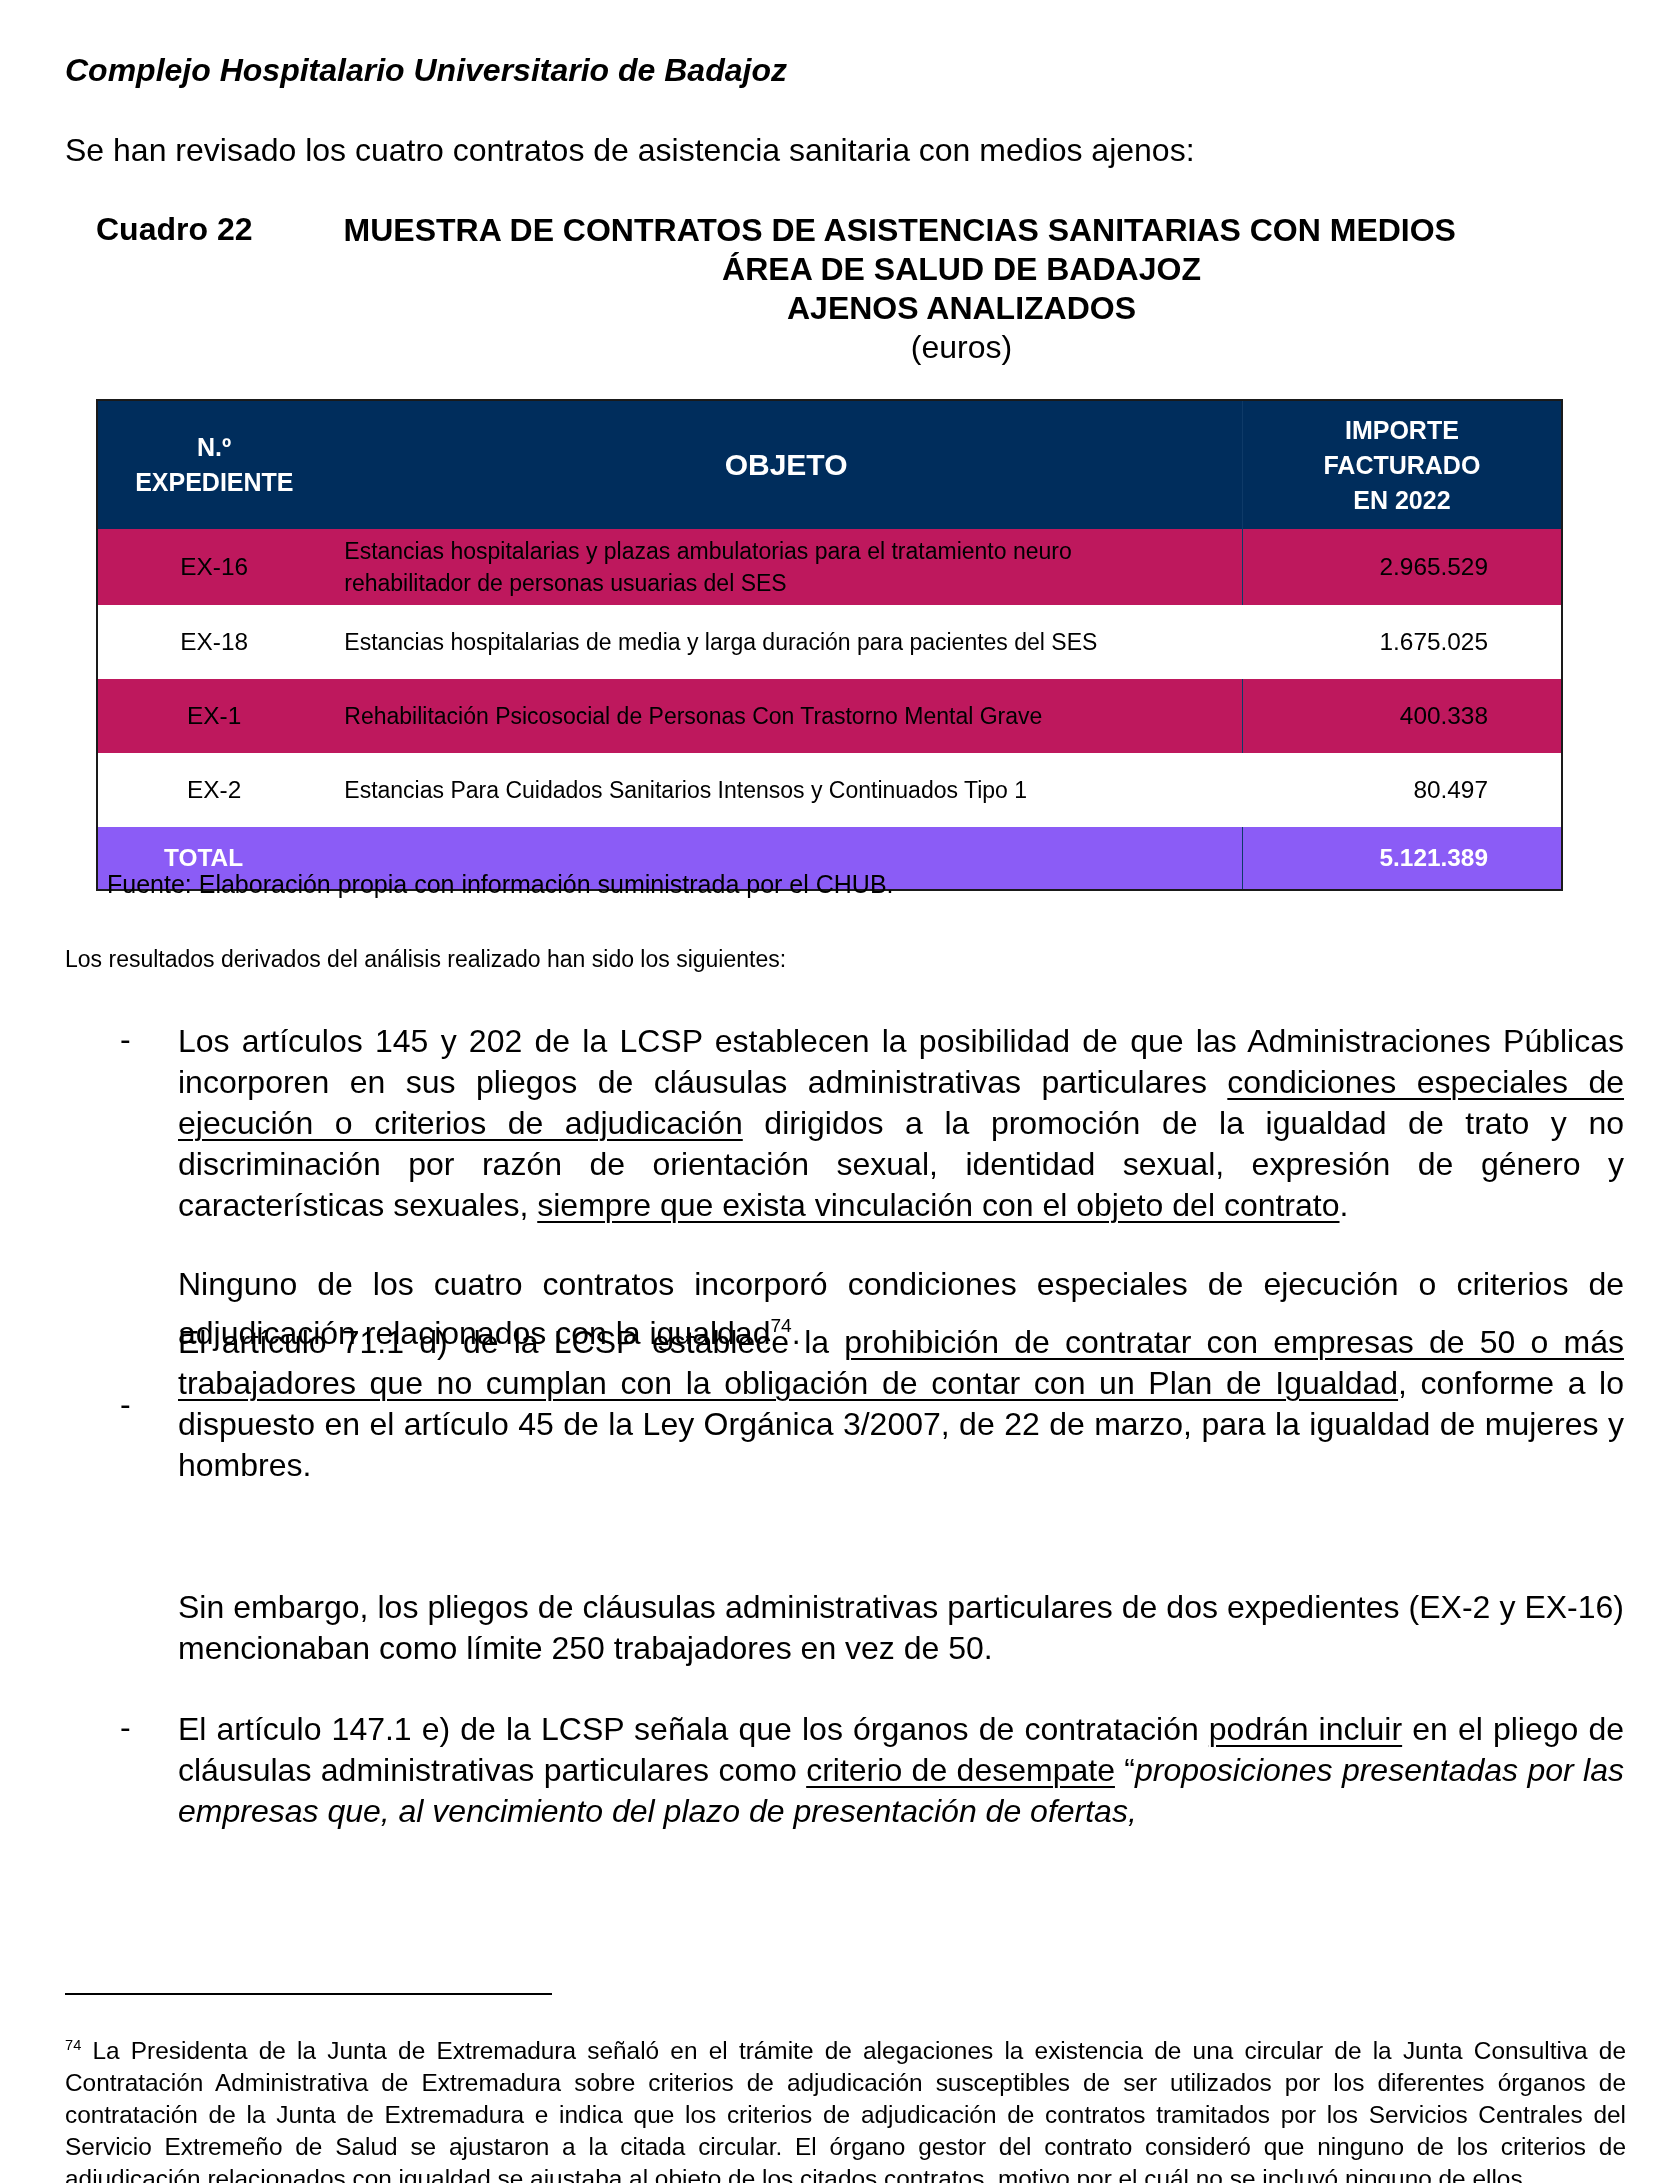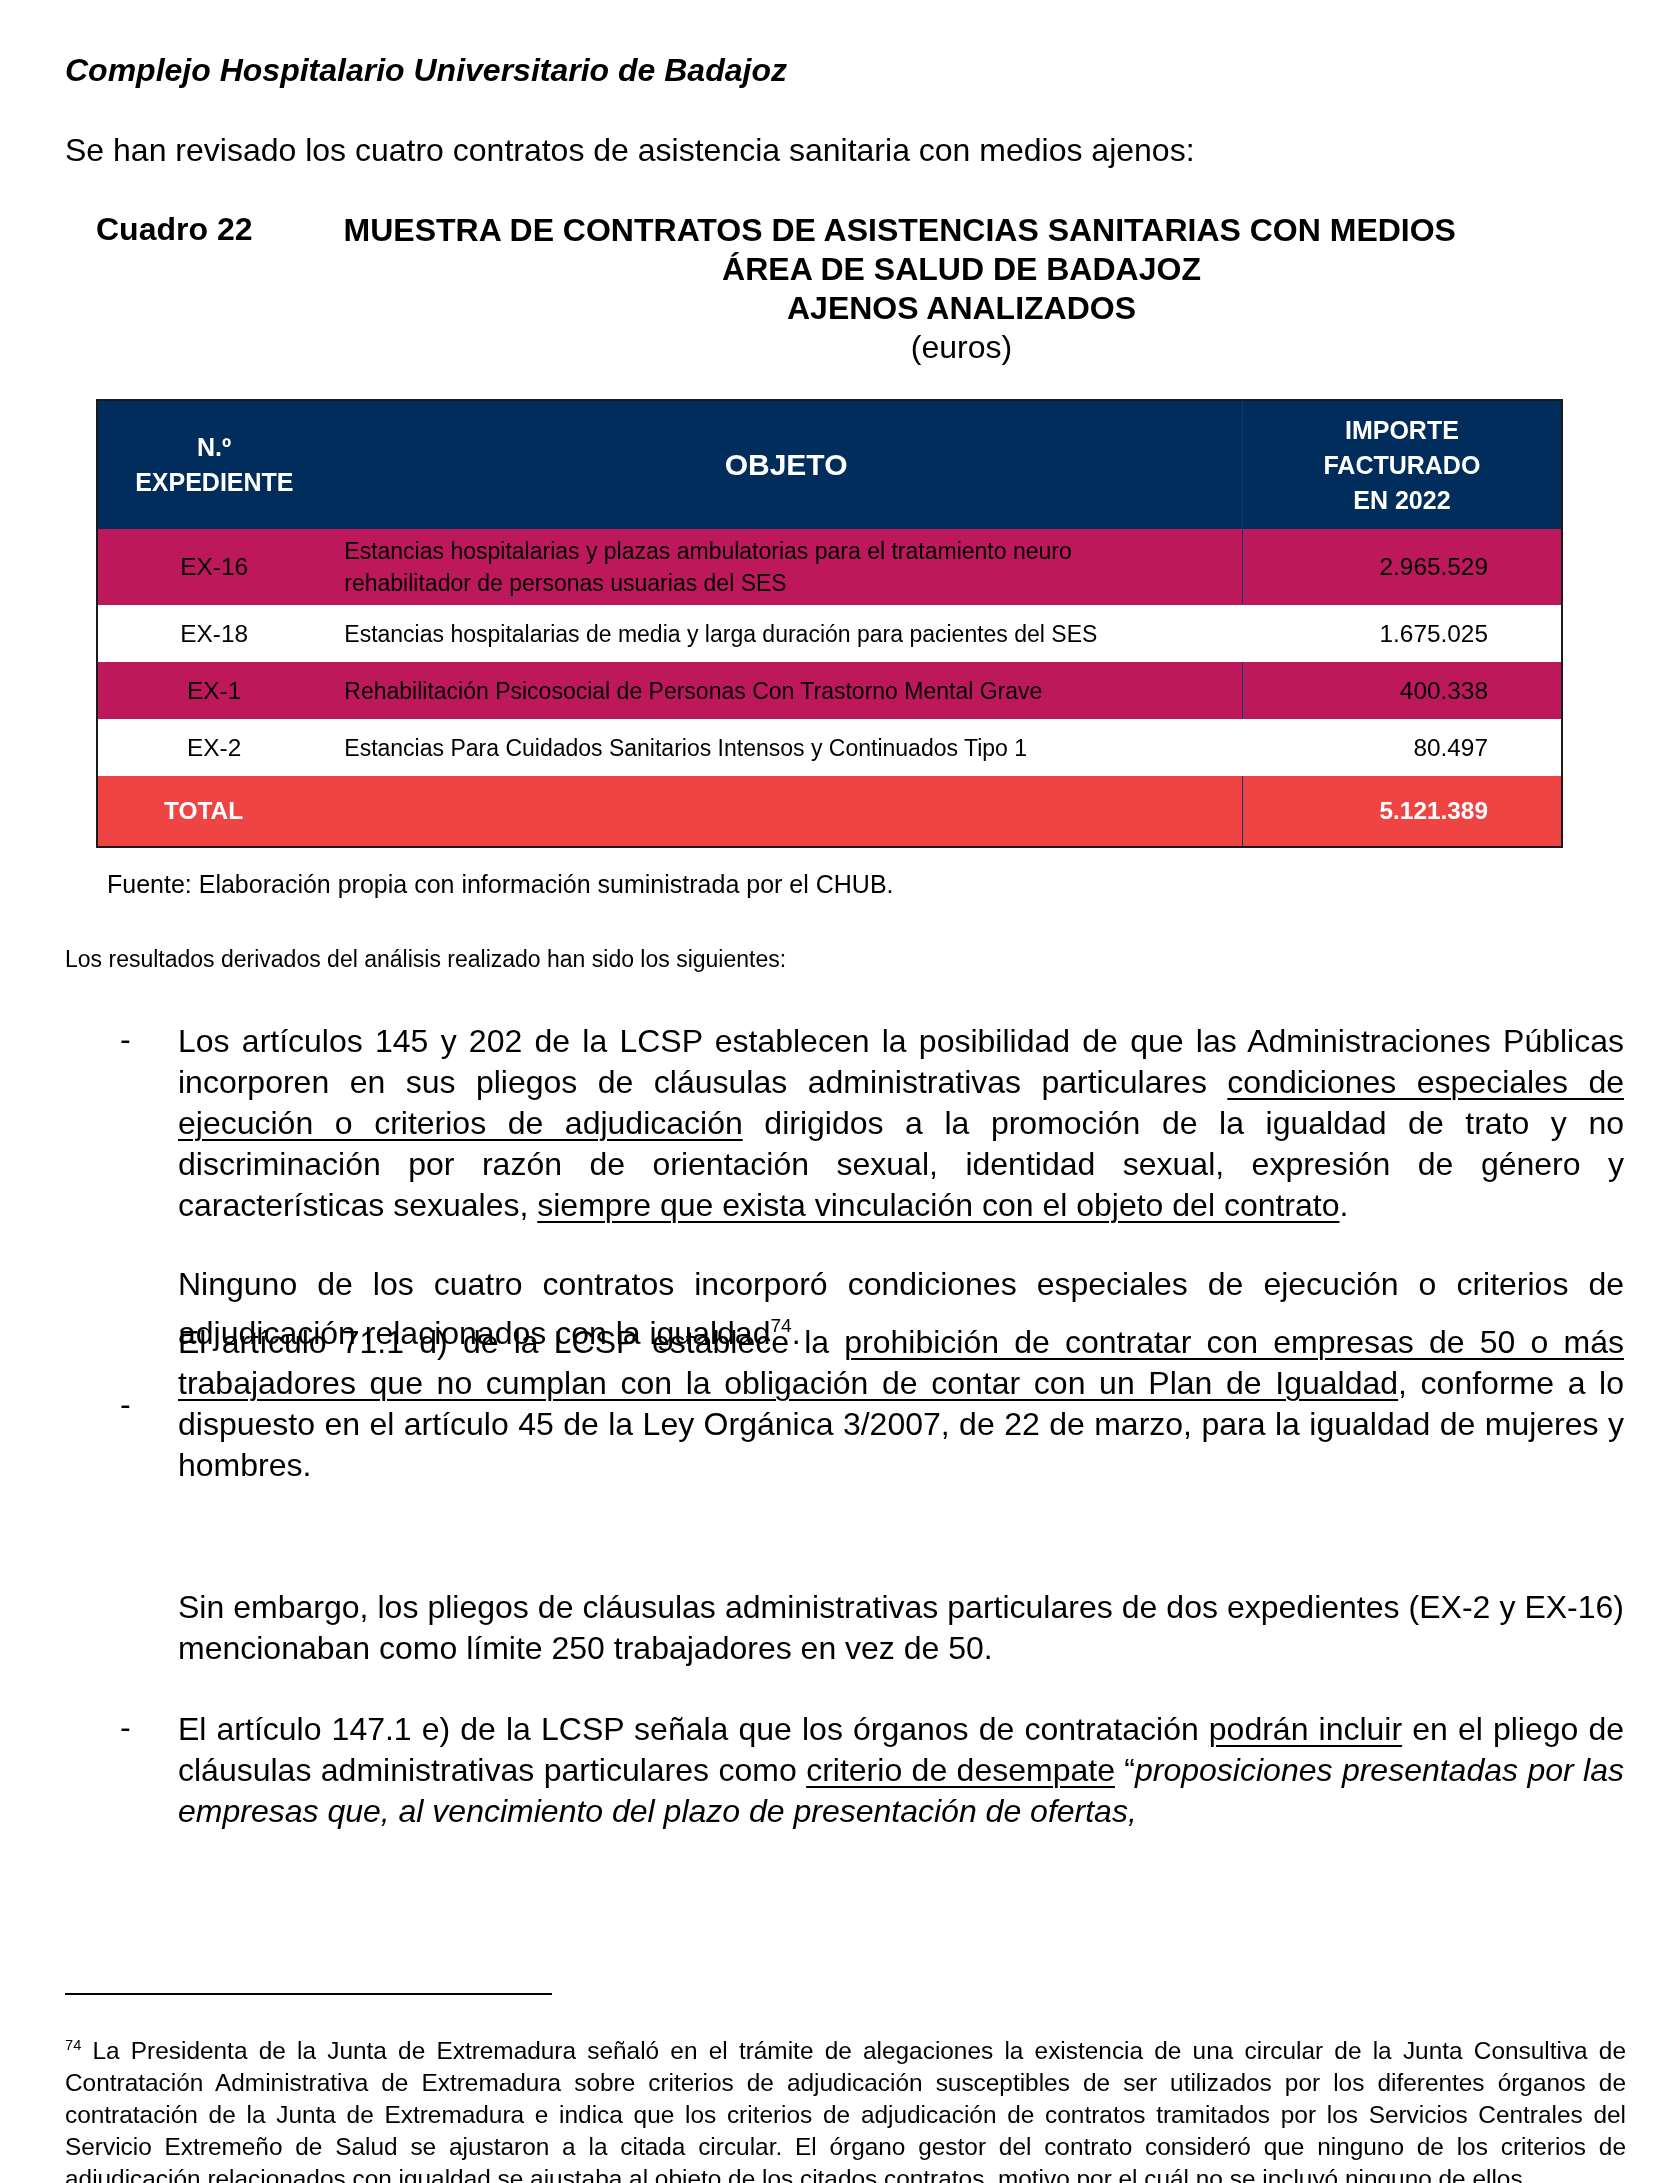--- a/index.html
+++ b/index.html
@@ -9,29 +9,29 @@
   .section-title { left: 65px; top: 52px; font-size: 32px; font-weight: bold; font-style: italic; }
   .intro { left: 65px; top: 132px; font-size: 32px; }
   .cuadro-label { left: 96px; top: 211px; font-size: 32px; font-weight: bold; }
   .cuadro-title { left: 331px; top: 211px; width: 1261px; font-size: 32px; font-weight: bold; text-align: center; line-height: 39px; }
   .cuadro-title .t1 { display: block; text-align: left; padding-left: 12.6px; }
   .cuadro-units { font-weight: normal; display:block; }
   table.data { position: absolute; left: 96px; top: 399px; width: 1467px; border-collapse: collapse;
                border: 2.4px solid #1a1a1a; font-size: 24.4px; }
   table.data td, table.data th { padding: 0; }
   .hdr { background: #002D5C; color: #fff; font-weight: bold; height: 129px; text-align: center; line-height: 35px; font-size: 25px; }
-  .row { height: 57px; }
+  .row { height: 74px; }
   .row.shade { background: #be185d; }
   .row.white { background: #ffffff; }
   .col-exp { width: 207px; text-align: center; }
   .col-obj { width: 940px; text-align: left; padding-left: 14px !important; font-size: 23px; line-height: 32px; }
   .col-imp { width: 320px; text-align: right; padding-right: 73px !important; }
   .hdr .col-imp { text-align: center; padding-right: 0 !important; }
   .hdr .col-obj { text-align: center; padding-left: 0 !important; font-size: 30px; }
-  .total { background: #ef4444; color: #fff; font-weight: bold; height: 71px; }
+  .total { background: #8b5cf6; color: #fff; font-weight: bold; height: 63px; }
   .total .col-exp { text-align: left; padding-left: 66px !important; }
   .sep { border-left: 1.6px solid #0e3a68; }
   .source { left: 107px; top: 870px; font-size: 25px; }
   .results { left: 65px; top: 946px; font-size: 23px; }
   .bullet { left: 120px; font-size: 32px; }
   .para { left: 178px; width: 1446px; font-size: 32px; line-height: 41px; text-align: justify; }
   .para u { text-decoration: underline; text-underline-offset: 4.7px; text-decoration-thickness: 2.4px; }
   .fnrule { left: 65px; top: 1993px; width: 487px; height: 2.4px; background: #000; }
   .footnote { left: 65px; top: 2029px; width: 1561px; font-size: 24.4px; line-height: 32px; text-align: justify; }
   sup { font-size: 60%; }

